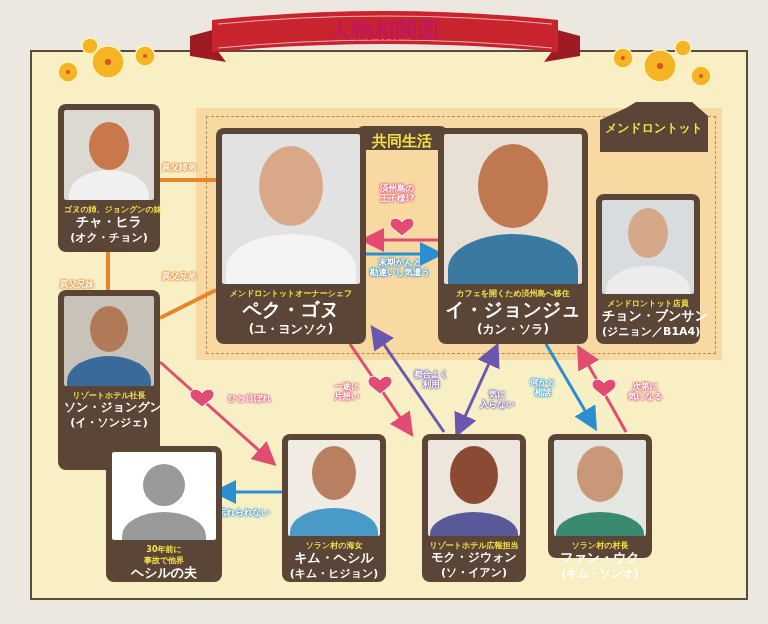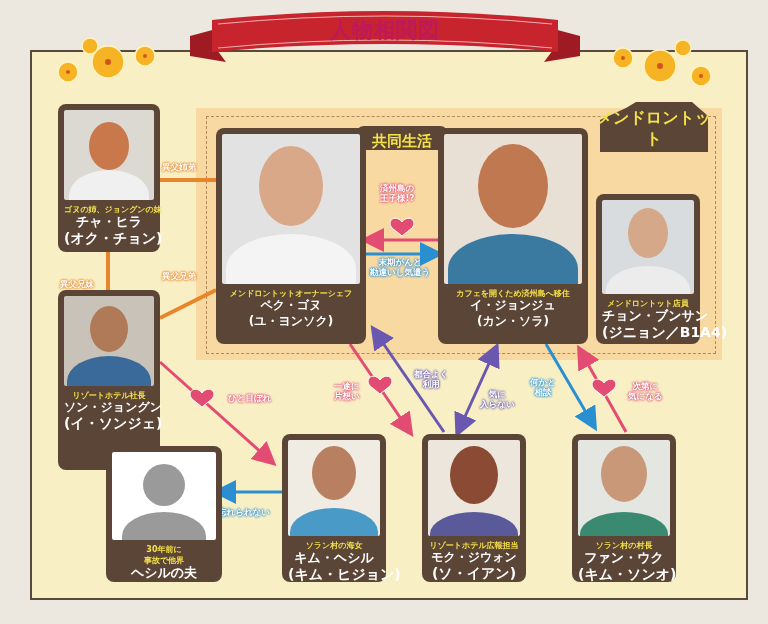--- a/index.html
+++ b/index.html
@@ -26,22 +26,22 @@
     background: #f8d9a2;
   }
   .zone-dash {
     position: absolute; left: 206px; top: 116px; width: 510px; height: 238px;
     border: 1.5px dashed #b08a5a;
   }
   .house {
     position: absolute; left: 596px; top: 98px; width: 116px; height: 54px;
   }
   .house-label {
-    position: absolute; left: 596px; top: 108px; width: 116px; text-align: center;
-    color: #f5e14a; font-weight: bold; font-size: 16px;
+    position: absolute; left: 596px; top: 120px; width: 116px; text-align: center;
+    color: #f5e14a; font-weight: bold; font-size: 12px;
   }
   .shared-tag {
     position: absolute; left: 356px; top: 126px; width: 92px; height: 24px;
     background: #5a4536; border-radius: 8px 8px 0 0;
     color: #f5e14a; font-weight: bold; font-size: 15px; text-align: center; line-height: 30px;
   }
   .card {
     position: absolute; background: #5a4536; border-radius: 8px; padding: 6px;
     text-align: center; color: #fff;
   }
@@ -51,22 +51,22 @@
   .photo .head {
     position: absolute; left: 50%; transform: translateX(-50%);
     border-radius: 50%;
   }
   .photo .shoulders {
     position: absolute; left: 50%; transform: translateX(-50%); bottom: -20px;
     border-radius: 50% 50% 0 0;
   }
   .role { color: #f5e14a; font-size: 8px; font-weight: bold; margin-top: 4px; white-space: nowrap; }
   .name { font-size: 15px; font-weight: bold; line-height: 1.15; white-space: nowrap; }
-  .name.big { font-size: 12px; }
-  .actor { font-size: 14px; font-weight: bold; white-space: nowrap; }
+  .name.big { font-size: 19px; }
+  .actor { font-size: 11px; font-weight: bold; white-space: nowrap; }
   .actor.big { font-size: 12px; }
   .rel {
     position: absolute; font-size: 8.5px; font-weight: bold; line-height: 1.15;
     text-align: center; color: #fff; white-space: nowrap;
   }
   .rel.orange { text-shadow: 0 0 2px #e8852a, 0 0 2px #e8852a, 0 0 3px #e8852a; }
   .rel.pink { color: #fff; text-shadow: 0 0 2px #e24c72, 0 0 2px #e24c72, 0 0 3px #e24c72; }
   .rel.blue { text-shadow: 0 0 2px #2a8fd0, 0 0 2px #2a8fd0, 0 0 3px #2a8fd0; }
   .rel.purple { text-shadow: 0 0 2px #6a58b0, 0 0 2px #6a58b0, 0 0 3px #6a58b0; }
   svg.lines { position: absolute; left: 0; top: 0; }
@@ -262,21 +262,21 @@
 <div class="card" style="left:422px;top:434px;width:104px;height:148px">
   <div class="photo" style="height:96px;background:#ece6dc">
     <div class="head" style="top:6px;width:48px;height:58px;background:#8a4a34"></div>
     <div class="shoulders" style="width:88px;height:44px;background:#5a5a9a"></div>
   </div>
   <div class="role">リゾートホテル広報担当</div>
   <div class="name" style="font-size:12px">モク・ジウォン</div>
   <div class="actor">(ソ・イアン)</div>
 </div>
 
-<div class="card" style="left:572px;top:434px;width:104px;height:148px">
+<div class="card" style="left:548px;top:434px;width:104px;height:124px">
   <div class="photo" style="height:96px;background:#e4e6e2">
     <div class="head" style="top:6px;width:46px;height:56px;background:#c89878"></div>
     <div class="shoulders" style="width:88px;height:44px;background:#3a8a72"></div>
   </div>
   <div class="role">ソラン村の村長</div>
   <div class="name" style="font-size:13px">ファン・ウク</div>
   <div class="actor">(キム・ソンオ)</div>
 </div>
 
 </body></html>

